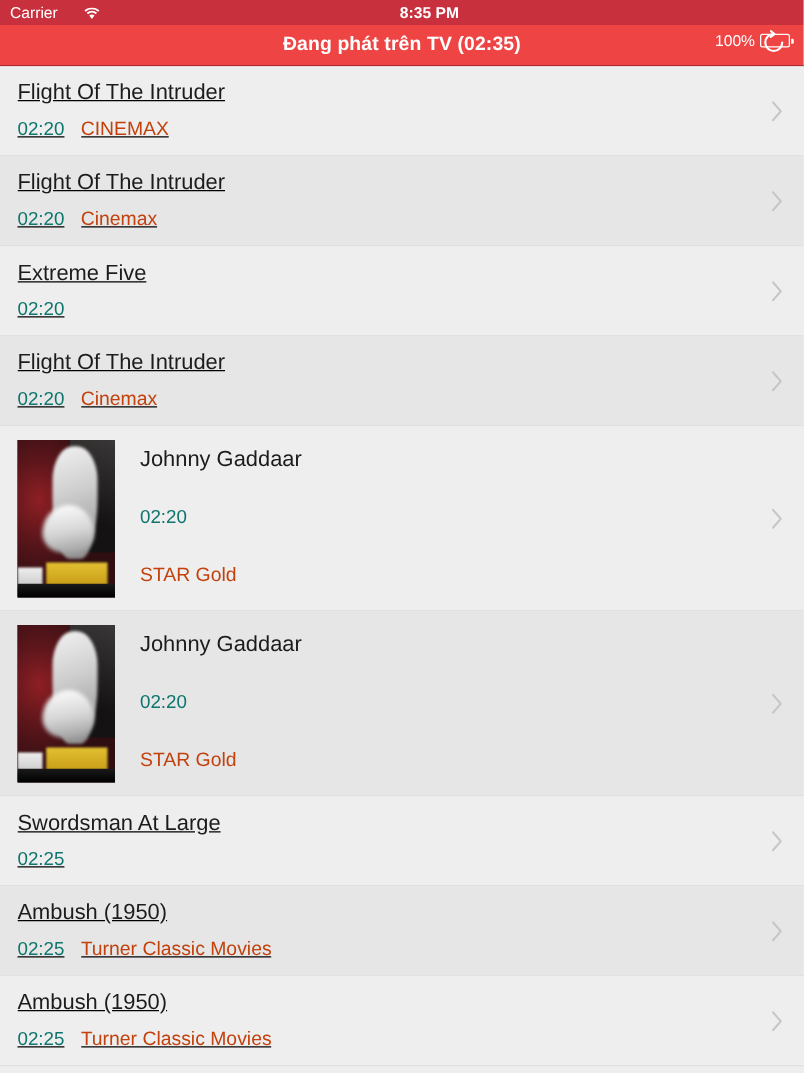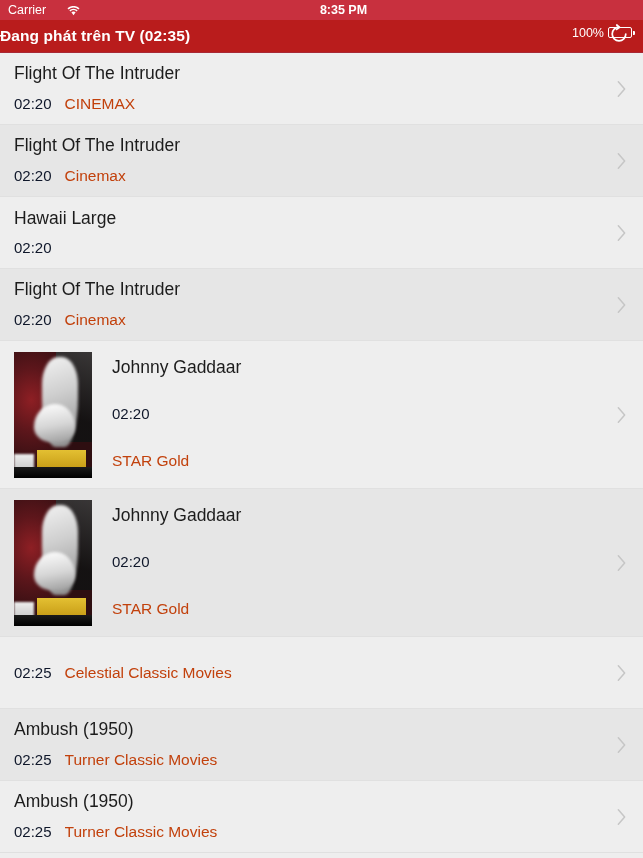--- a/index.html
+++ b/index.html
@@ -34,54 +34,54 @@
     border-radius:2px; padding:1px;
   }
   .battery-fill{ width:100%; height:100%; background:#ffffff; border-radius:1px; }
   .battery-cap{
     width:2px; height:4px; background:#ffffff; margin-left:1px;
     border-radius:0 1px 1px 0;
   }
 
   
   .nav-bar{
-    height:33px; background:#b91c1c; color:#ffffff;
-    display:flex; align-items:center; justify-content:flex-start;
+    height:33px; background:#ef4444; color:#ffffff;
+    display:flex; align-items:center; justify-content:center;
     position:relative; border-bottom:1px solid #a82835;
   }
   .nav-title{ font-size:15.5px; font-weight:bold; letter-spacing:.1px; }
   .refresh-btn{
     position:absolute; right:12px; top:50%; transform:translateY(-50%);
     width:24px; height:24px; display:flex; align-items:center; justify-content:center;
     cursor:pointer;
   }
 
   
   .list{ width:100%; }
   .row{
     position:relative; display:flex; align-items:center;
     padding:0 14px; cursor:pointer;
     border-bottom:1px solid #e0e0e0;
   }
   .row.alt-a{ background:#eeeeee; }
   .row.alt-b{ background:#e6e6e6; }
 
-  .row-simple{ height:72px; }
+  .row-simple{ height:72px;text-decoration:underline; }
   .row-thumb{ height:148px; padding-top:11px; padding-bottom:11px; align-items:stretch; }
 
   .row-body{ flex:1; display:flex; flex-direction:column; justify-content:center; min-width:0; }
   .row-simple .row-body{ gap:12px; }
 
   .title{
     font-size:17.5px; color:#1c1c1c; font-weight:normal;
     white-space:nowrap; overflow:hidden; text-overflow:ellipsis;
     line-height:1.1;
   }
   .meta{ display:flex; align-items:baseline; gap:13px; }
-  .time{ font-size:15px; color:#0f172a; line-height:1.1; }
+  .time{ font-size:15px; color:#0f766e; line-height:1.1; }
   .channel{
     font-size:15.5px; color:#c2410c; line-height:1.1;
     white-space:nowrap; overflow:hidden; text-overflow:ellipsis;
   }
 
   
   .row-thumb .row-body{
     justify-content:space-between; padding:6px 0 8px 0;
   }
   .row-thumb .title{ font-size:17.5px; }
@@ -198,21 +198,21 @@
         </div>
       </div>
       <div class="chevron">
         <svg viewBox="0 0 12 20" width="11" height="18">
           <path d="M2.5 2 L9.5 10 L2.5 18" fill="none" stroke="currentColor" stroke-width="1.7" stroke-linecap="round" stroke-linejoin="round"></path>
         </svg>
       </div>
     </div>
     <div class="row row-simple alt-a">
       <div class="row-body">
-        <div class="title">Hawaii Large</div>
+        <div class="title">Extreme Five</div>
         <div class="meta">
           <div class="time">02:20</div>
         </div>
       </div>
       <div class="chevron">
         <svg viewBox="0 0 12 20" width="11" height="18">
           <path d="M2.5 2 L9.5 10 L2.5 18" fill="none" stroke="currentColor" stroke-width="1.7" stroke-linecap="round" stroke-linejoin="round"></path>
         </svg>
       </div>
     </div>
@@ -271,23 +271,23 @@
         <div class="channel">STAR Gold</div>
       </div>
       <div class="chevron">
         <svg viewBox="0 0 12 20" width="11" height="18">
           <path d="M2.5 2 L9.5 10 L2.5 18" fill="none" stroke="currentColor" stroke-width="1.7" stroke-linecap="round" stroke-linejoin="round"></path>
         </svg>
       </div>
     </div>
     <div class="row row-simple alt-a">
       <div class="row-body">
+        <div class="title">Swordsman At Large</div>
         <div class="meta">
           <div class="time">02:25</div>
-          <div class="channel">Celestial Classic Movies</div>
         </div>
       </div>
       <div class="chevron">
         <svg viewBox="0 0 12 20" width="11" height="18">
           <path d="M2.5 2 L9.5 10 L2.5 18" fill="none" stroke="currentColor" stroke-width="1.7" stroke-linecap="round" stroke-linejoin="round"></path>
         </svg>
       </div>
     </div>
     <div class="row row-simple alt-b">
       <div class="row-body">

